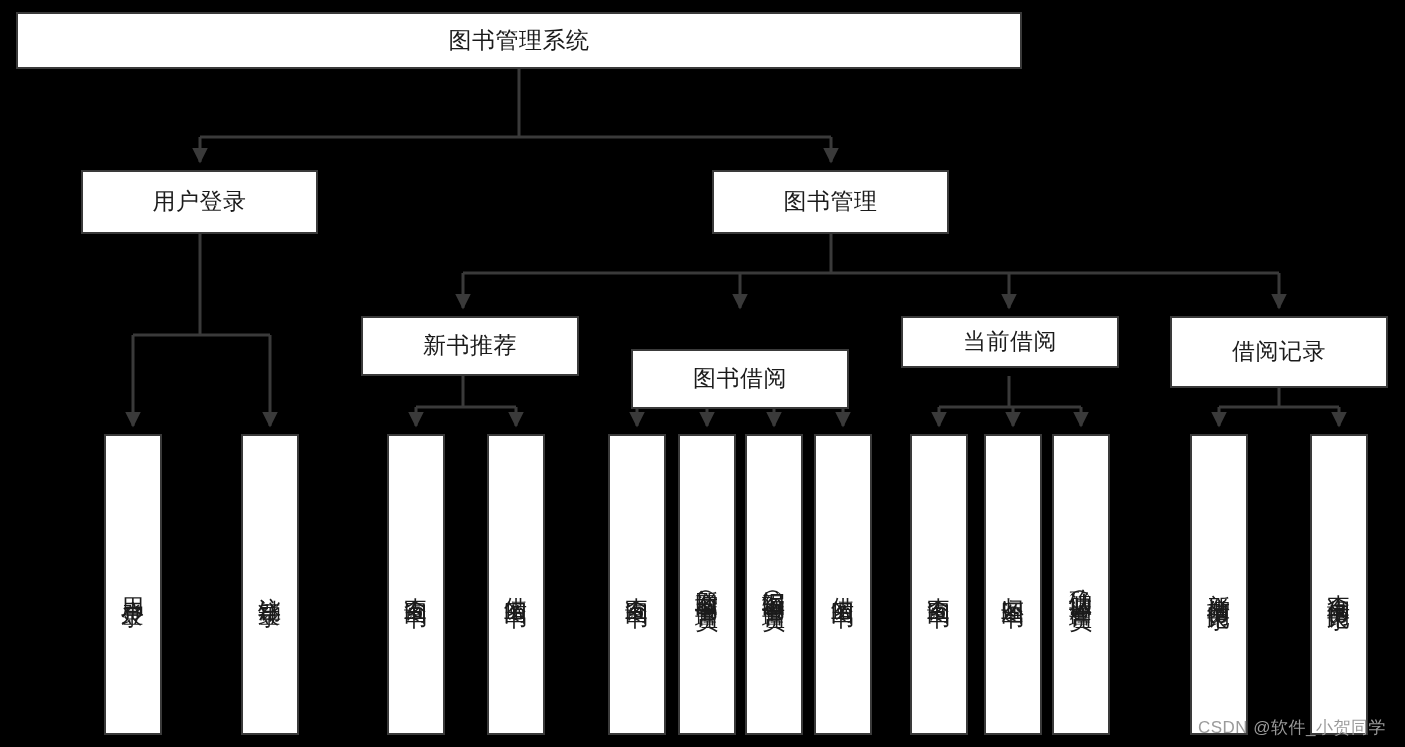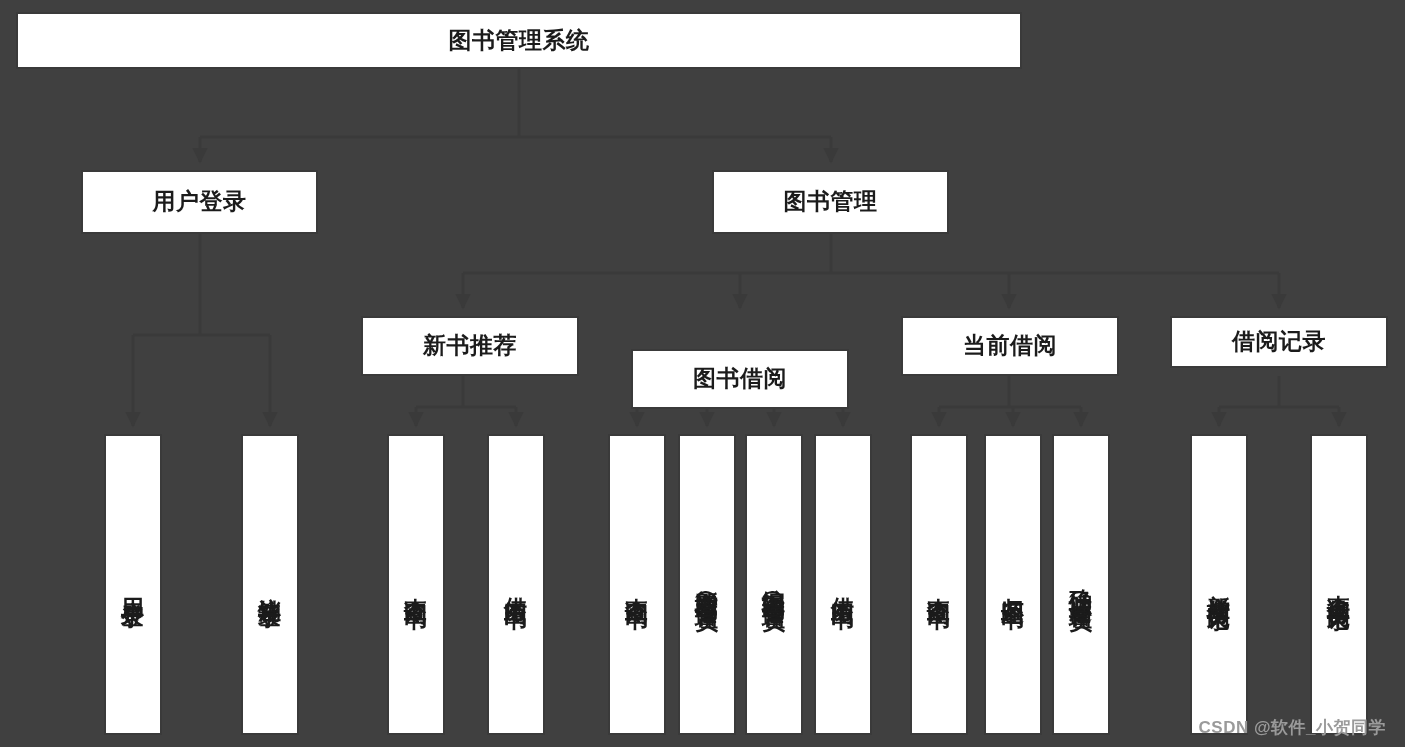--- a/index.html
+++ b/index.html
@@ -7,23 +7,22 @@
     padding: 0;
     background: #ffffff;
   }
   body {
     font-family: "Liberation Sans", "DejaVu Sans", sans-serif;
   }
   #canvas {
     position: relative;
     width: 1405px;
     height: 747px;
-    background: #404040;
+    background: #000000;
     overflow: hidden;
-    font-weight: bold;
   }
   svg.edges {
     position: absolute;
     left: 0;
     top: 0;
     width: 1405px;
     height: 747px;
   }
   .node {
     position: absolute;
@@ -129,24 +128,24 @@
   <div class="node" id="node-l2-1" style="left: 712px; top: 170px; width: 237px; height: 64px;">
     <span class="node-label">图书管理</span>
   </div>
 
   <div class="node" id="node-l3-0" style="left: 361px; top: 316px; width: 218px; height: 60px;">
     <span class="node-label">新书推荐</span>
   </div>
   <div class="node" id="node-l3-1" style="left: 631px; top: 316px; width: 218px; height: 60px; margin-top: 33px;">
     <span class="node-label">图书借阅</span>
   </div>
-  <div class="node" id="node-l3-2" style="left: 901px; top: 316px; width: 218px; height: 60px;">
+  <div class="node" id="node-l3-2" style="left: 901px; top: 316px; width: 218px; height: 52px;">
     <span class="node-label">当前借阅</span>
   </div>
-  <div class="node" id="node-l3-3" style="left: 1170px; top: 316px; width: 218px; height: 52px;">
+  <div class="node" id="node-l3-3" style="left: 1170px; top: 316px; width: 218px; height: 72px;">
     <span class="node-label">借阅记录</span>
   </div>
 
   <div class="node leaf" id="node-leaf-0" style="left: 104px; top: 434px; width: 58px; height: 301px;">
     <span class="node-label">用户登录</span>
   </div>
   <div class="node leaf" id="node-leaf-1" style="left: 241px; top: 434px; width: 58px; height: 301px;">
     <span class="node-label">注销登录</span>
   </div>
   <div class="node leaf" id="node-leaf-2" style="left: 387px; top: 434px; width: 58px; height: 301px;">

